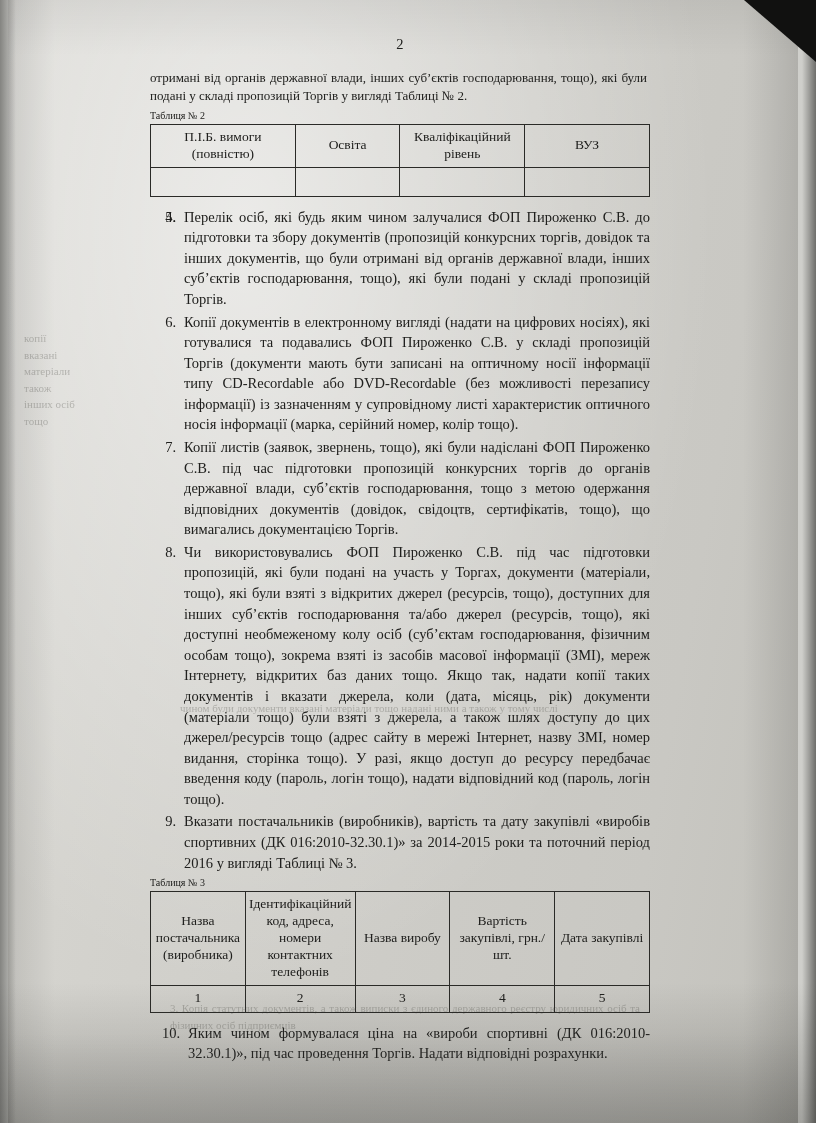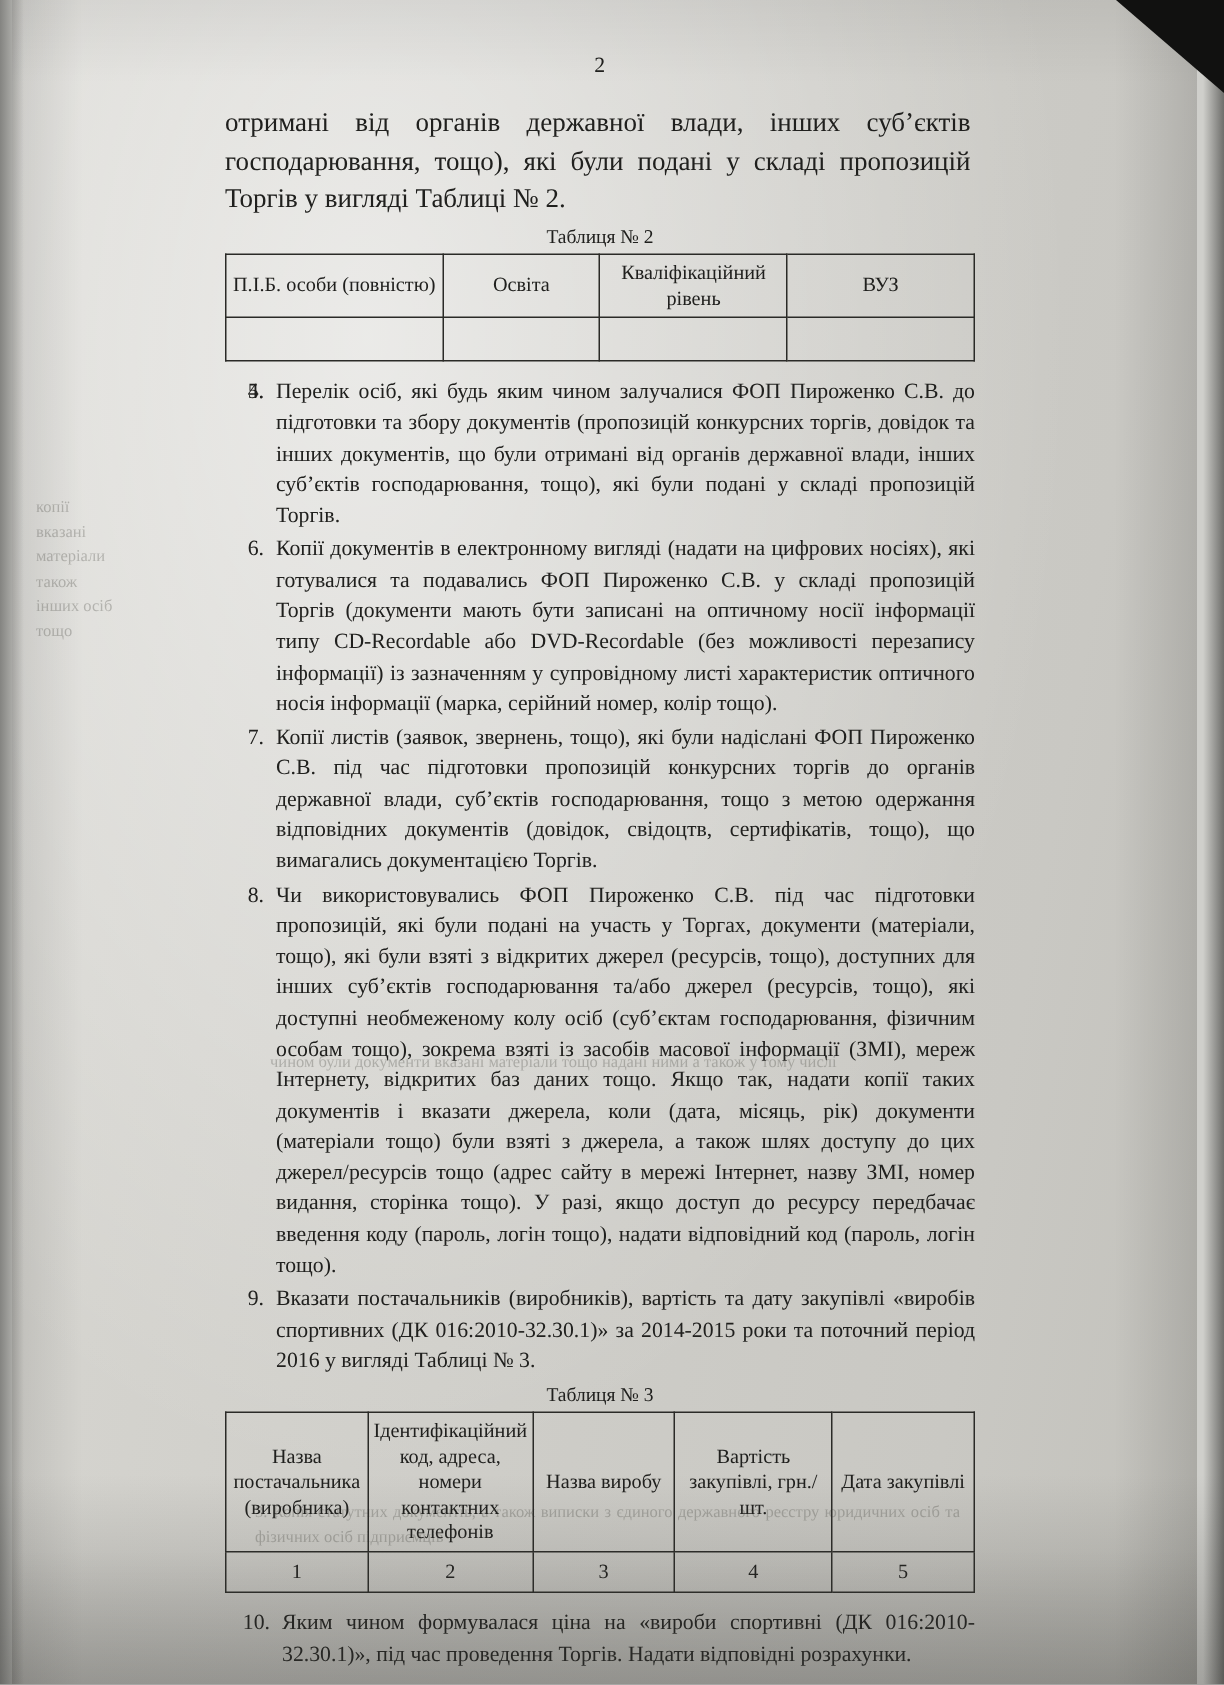--- a/index.html
+++ b/index.html
@@ -71,29 +71,29 @@
     width: 500px;
     z-index: 3;
   }
   .pagenum {
     text-align: center;
     font-size: 14.5px;
     margin: 0 0 16px 0;
     letter-spacing: 0.3px;
   }
   .para {
-    font-size: 18px;
+    font-size: 13px;
     line-height: 1.42;
     text-align: justify;
     margin: 0 3px 4px 0;
     text-indent: 0;
   }
   .table-caption {
-    text-align: center;
-    font-size: 13px;
+    text-align: left;
+    font-size: 10px;
     margin: 4px 0 3px 0;
   }
   table.doc {
     border-collapse: collapse;
     width: 100%;
     font-size: 13.5px;
     margin-bottom: 10px;
   }
   table.doc td, table.doc th {
     border: 1px solid #2a2a27;
@@ -160,21 +160,21 @@
 
     <div class="pagenum">2</div>
 
     <p class="para">отримані від органів державної влади, інших суб’єктів господарювання, тощо), які були подані у складі пропозицій Торгів у вигляді Таблиці № 2.</p>
 
     <div class="table-caption">Таблиця № 2</div>
 
     <table class="doc">
       <thead>
         <tr>
-          <th style="width:29%;">П.І.Б. особи (повністю)</th>
+          <th style="width:29%;">П.І.Б. вимоги (повністю)</th>
           <th style="width:21%;text-align:center;">Освіта</th>
           <th style="width:25%;">Кваліфікаційний рівень</th>
           <th style="width:25%;">ВУЗ</th>
         </tr>
       </thead>
       <tbody>
         <tr class="empty-row">
           <td></td>
           <td></td>
           <td></td>

